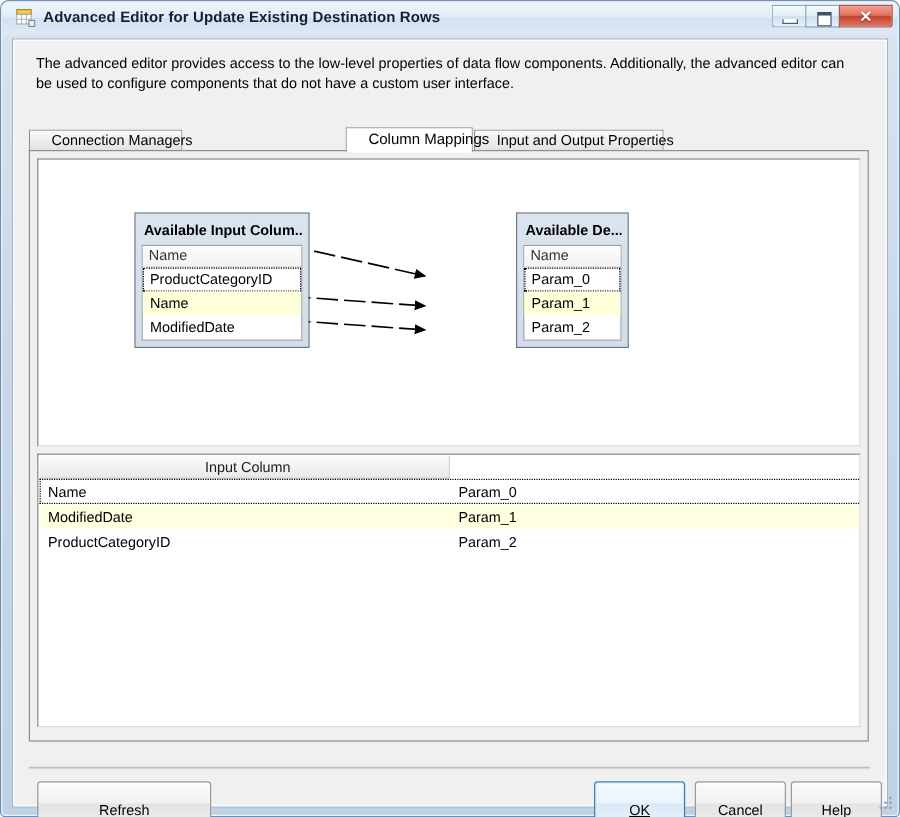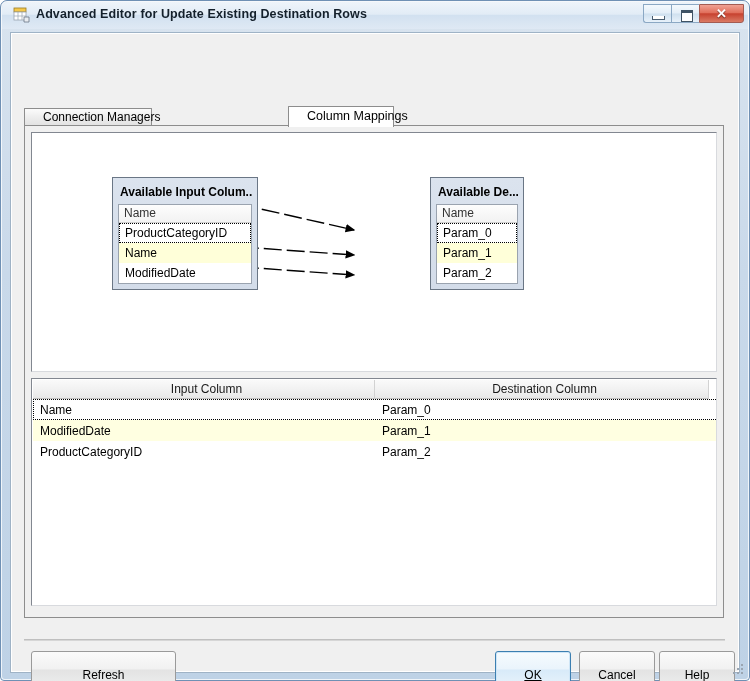--- a/index.html
+++ b/index.html
@@ -371,24 +371,26 @@
       </div>
       <div class="win-btn close">
         <span class="glyph-close">✕</span>
       </div>
     </div>
   </div>
 
   <div class="client">
     <div class="client-inner">
 
+      <div class="desc">The advanced editor provides access to the low-level properties of data flow components. Additionally, the advanced editor can be used to configure components that do not have a custom user interface.</div>
 
       <div class="tabstrip">
         <div class="tab" style="left:0px;width:128px;">Connection Managers</div>
         <div class="tab selected" style="left:264px;width:106px;">Column Mappings</div>
+        <div class="tab" style="left:371px;width:158px;">Input and Output Properties</div>
       </div>
 
       <div class="tabpage">
 
         <div class="canvas">
 
           <svg class="connectors" viewBox="0 0 686 240">
             <defs>
               <marker id="ah" markerWidth="7" markerHeight="7" refX="6" refY="3" orient="auto">
                 <path d="M0,0 L7,3 L0,6 z" fill="#000000"></path>
@@ -422,21 +424,20 @@
               <div class="mt-row focus">Param_0</div>
               <div class="mt-row highlight">Param_1</div>
               <div class="mt-row">Param_2</div>
             </div>
           </div>
         </div>
 
         <div class="grid">
           <div class="grid-header">
             <div class="gh-cell c1">Input Column</div>
-            <div class="gh-cell c2">Destination Column</div>
           </div>
           <div class="grid-rows">
             <div class="grid-row focus">
               <div class="gr-cell c1">Name</div>
               <div class="gr-cell c2">Param_0</div>
             </div>
             <div class="grid-row highlight">
               <div class="gr-cell c1">ModifiedDate</div>
               <div class="gr-cell c2">Param_1</div>
             </div>

